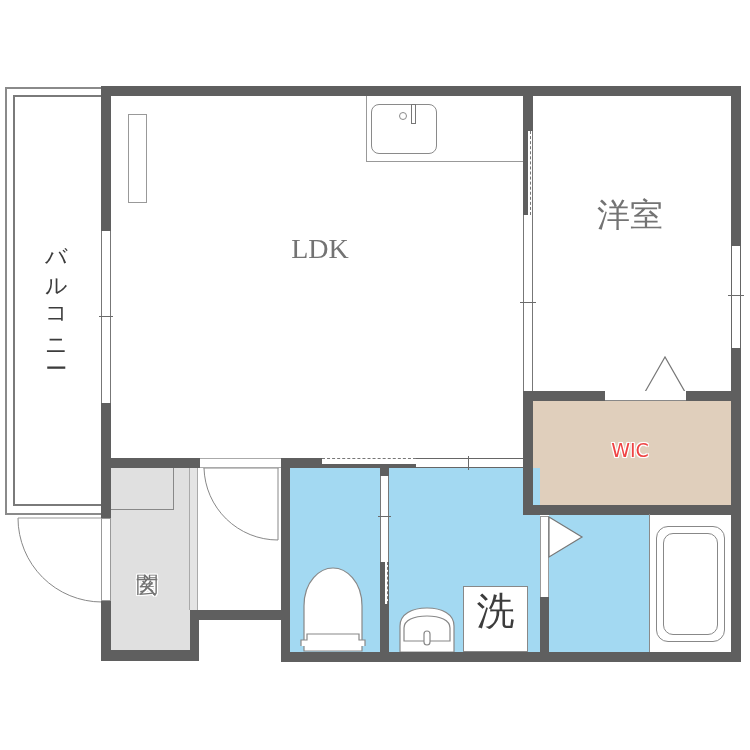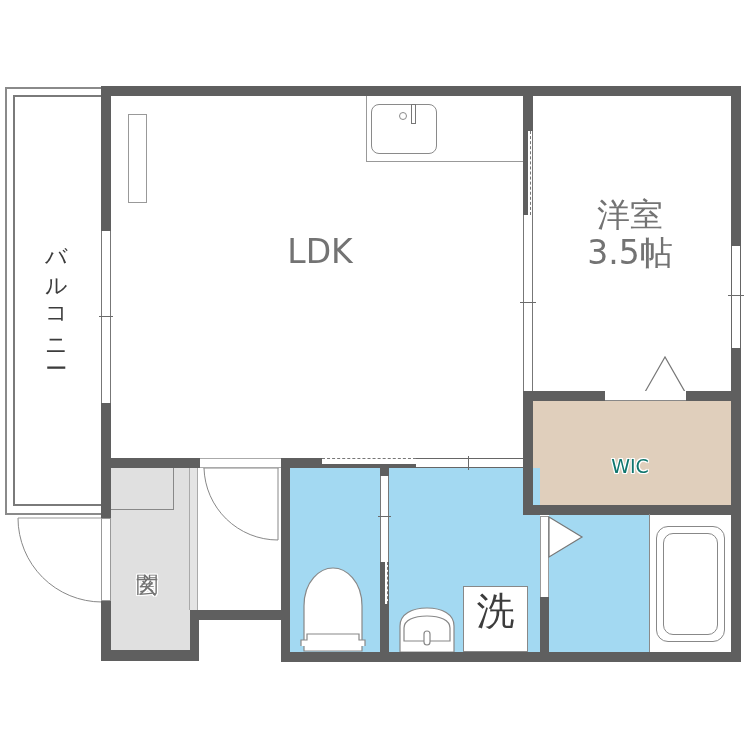--- a/index.html
+++ b/index.html
@@ -21,36 +21,35 @@
 
 <div class="abs" style="left:111px;top:96px;width:413px;height:364px;background:#fff;"></div>
 
 <div class="outline" style="left:128px;top:114px;width:19px;height:89px;border-color:#999;"></div>
 
 <div class="outline" style="left:366px;top:96px;width:158px;height:66px;border-top:none;border-right:none;border-color:#999;"></div>
 <div class="abs" style="left:371px;top:104px;width:66px;height:50px;border:1.5px solid #8a8a8a;border-radius:8px;background:#fff;"></div>
 <div class="abs" style="left:399px;top:112px;width:8px;height:8px;border:1.5px solid #8a8a8a;border-radius:50%;"></div>
 <div class="abs" style="left:411px;top:104px;width:5px;height:20px;border:1.5px solid #777;background:#fff;"></div>
 
-<div class="label" style="left:250px;top:233px;width:140px;font-size:33px;">
+<div class="label" style="left:250px;top:233px;width:140px;font-size:28px;font-family:Liberation Serif, serif;">
   <div>LDK</div>
 </div>
 
 <div class="abs" style="left:533px;top:96px;width:198px;height:295px;background:#fff;"></div>
 <div class="label" style="left:560px;top:196px;width:140px;font-size:33px;">
   <div>洋室</div>
-  <div>3.5帖</div>
 </div>
 
 <svg class="abs" style="left:640px;top:354px;" width="50" height="40">
   <polygon points="5,38 25,3 45,38" fill="#fff" stroke="#777" stroke-width="1.2"></polygon>
 </svg>
 
 <div class="abs" style="left:533px;top:401px;width:198px;height:104px;background:#e0cfbc;"></div>
-<div class="label halo" style="left:590px;top:456px;width:80px;font-size:19px;color:#0f766e;">WIC</div>
+<div class="label halo" style="left:590px;top:440px;width:80px;font-size:19px;color:#ef4444;">WIC</div>
 
 <div class="abs" style="left:111px;top:468px;width:79px;height:182px;background:#e0e0e0;"></div>
 <div class="abs" style="left:111px;top:468px;width:63px;height:42px;border-right:1.5px solid #888;border-bottom:1.5px solid #888;"></div>
 <div class="abs" style="left:189px;top:468px;width:9px;height:142px;background:#e4e4e4;border-left:1.5px solid #aaa;border-right:1.5px solid #aaa;"></div>
 <div class="label vtext halo" style="left:135px;top:555px;font-size:22px;letter-spacing:2px;">玄関</div>
 
 <div class="abs" style="left:199px;top:468px;width:82px;height:142px;background:#fff;"></div>
 
 <svg class="abs" style="left:202px;top:458px;" width="80" height="85">
   <rect x="2" y="2" width="74" height="8" fill="#fff" stroke="#888" stroke-width="1"></rect>

